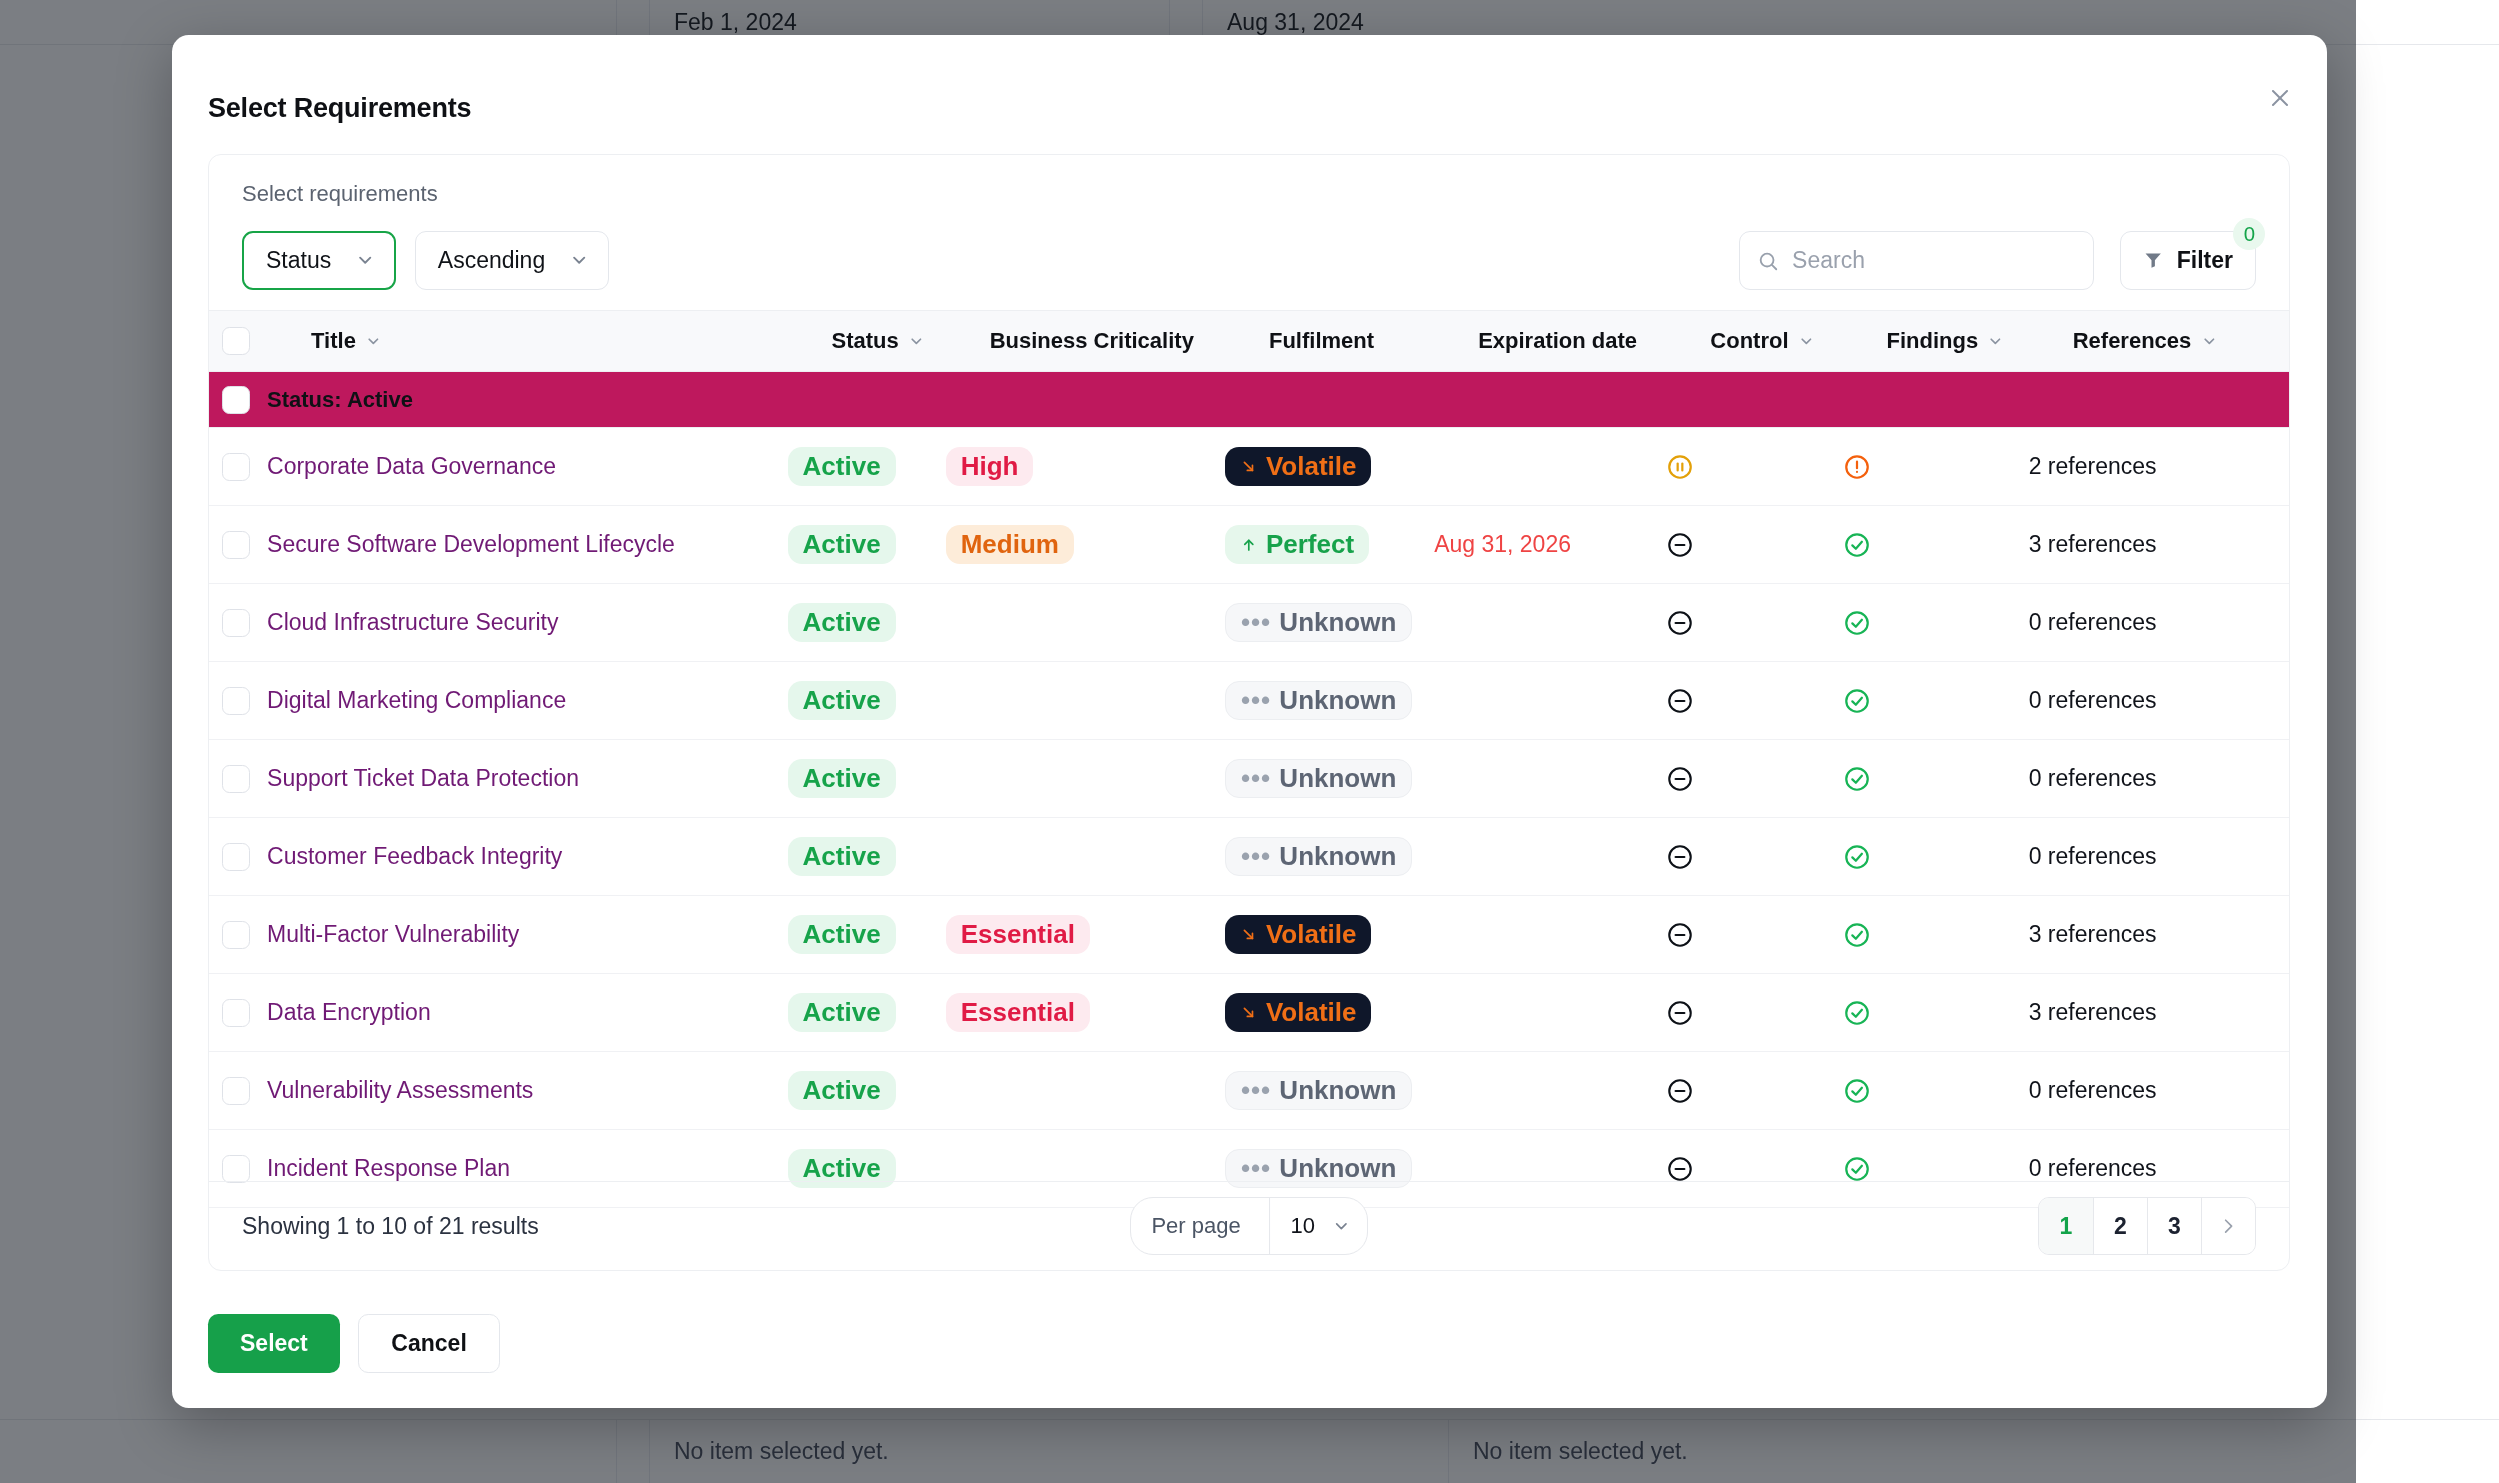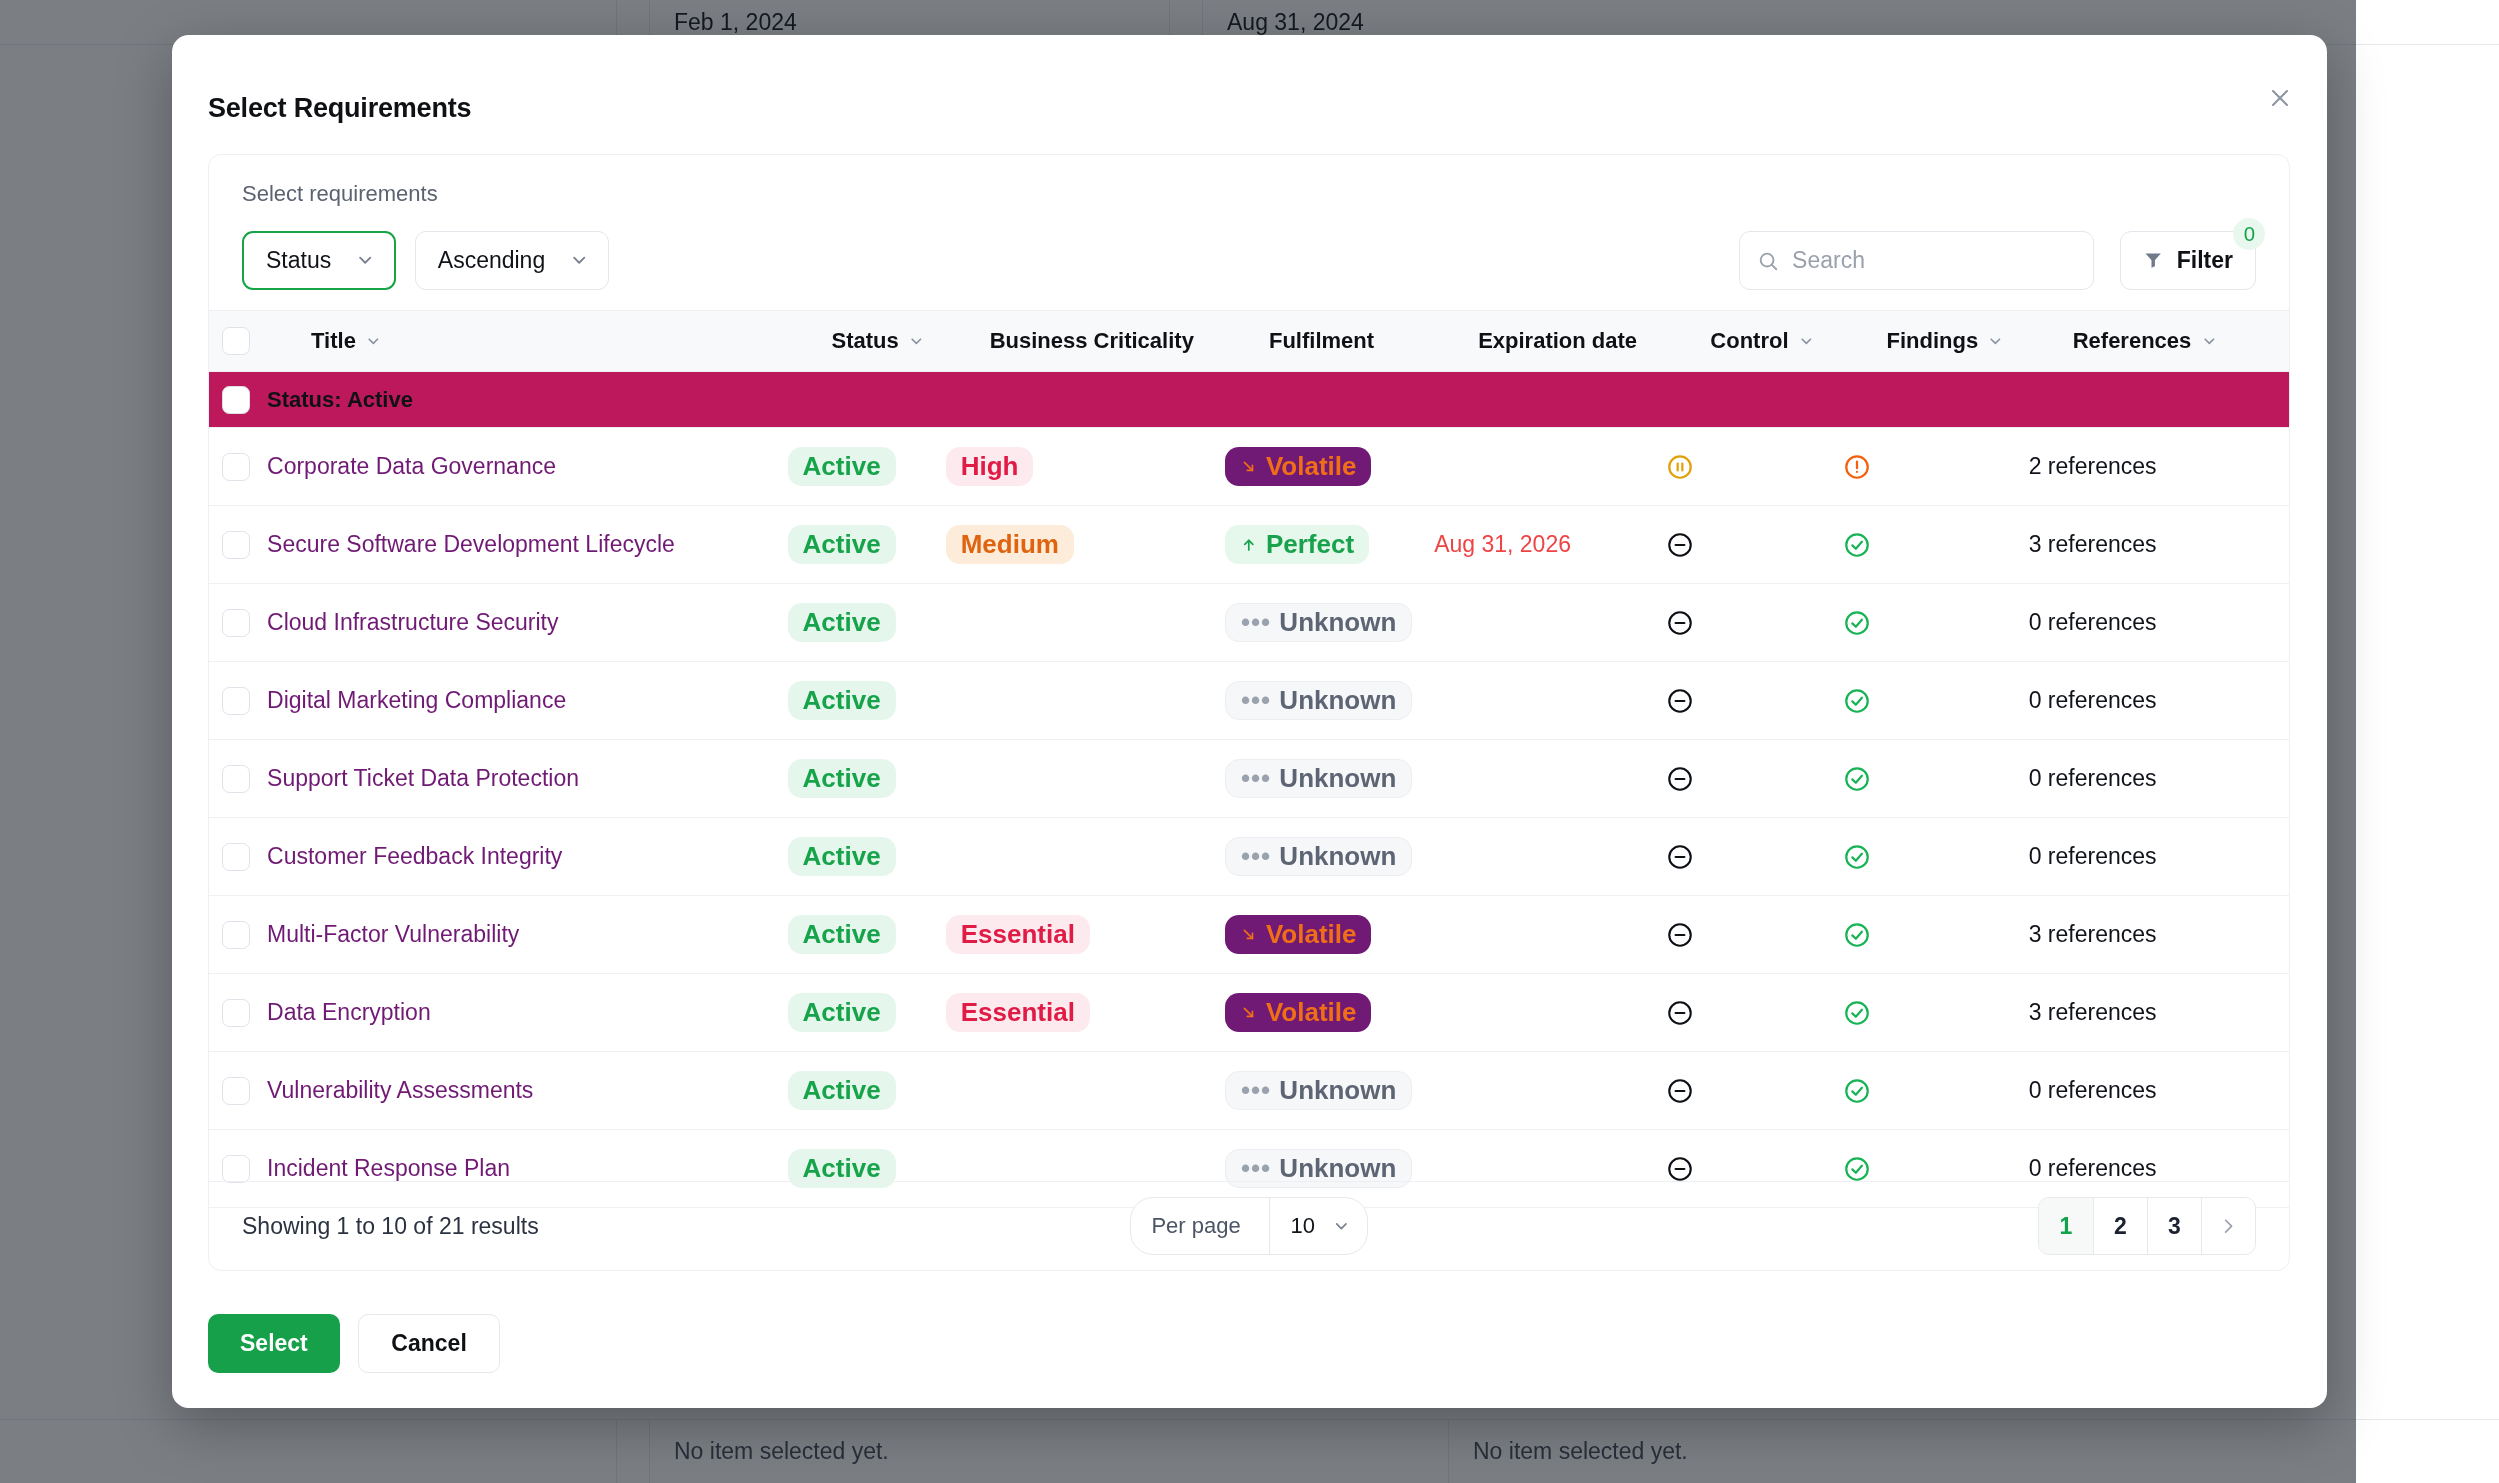--- a/index.html
+++ b/index.html
@@ -169,21 +169,21 @@
 
   .badge {
     display: inline-flex; align-items: center; gap: 8.4px;
     height: 39px; padding: 0 15px;
     border-radius: 14px; font-size: 26px; font-weight: bold;
     white-space: nowrap;
   }
   .badge.green  { background: #e5f7ec; color: #16a34a; }
   .badge.red    { background: #fdeaef; color: #e01b45; }
   .badge.orange { background: #fdecd9; color: #e0640f; }
-  .badge.ful-volatile { background: #701a75; color: #f06f16; }
+  .badge.ful-volatile { background: #0f172a; color: #f06f16; }
   .badge.ful-perfect  { background: #e6f7ec; color: #17a24b; }
   .badge.ful-unknown  { background: #f6f7f9; color: #5d6574; border: 1.9px solid #eceef1; }
 
   .icon-cell { display: flex; align-items: center; }
 
   
   .panel-footer {
     position: absolute; left: 0; bottom: 0; width: 100%; height: 89px;
     border-top: 1.9px solid #edeff2;
     display: flex; align-items: center; padding: 0 33px;

